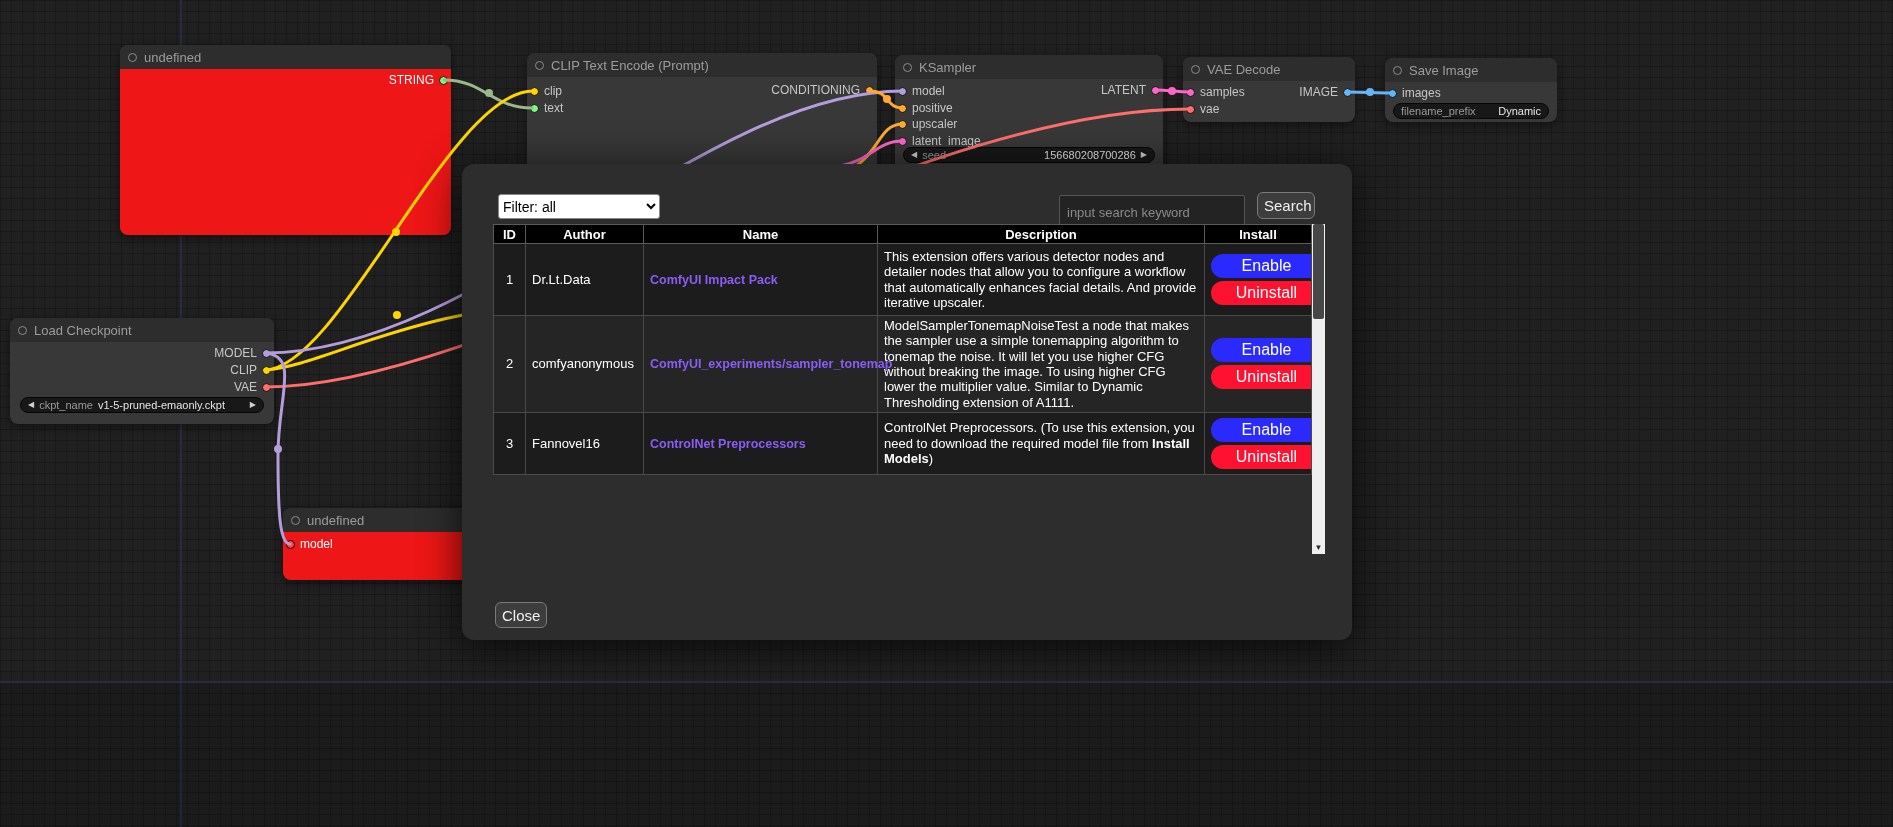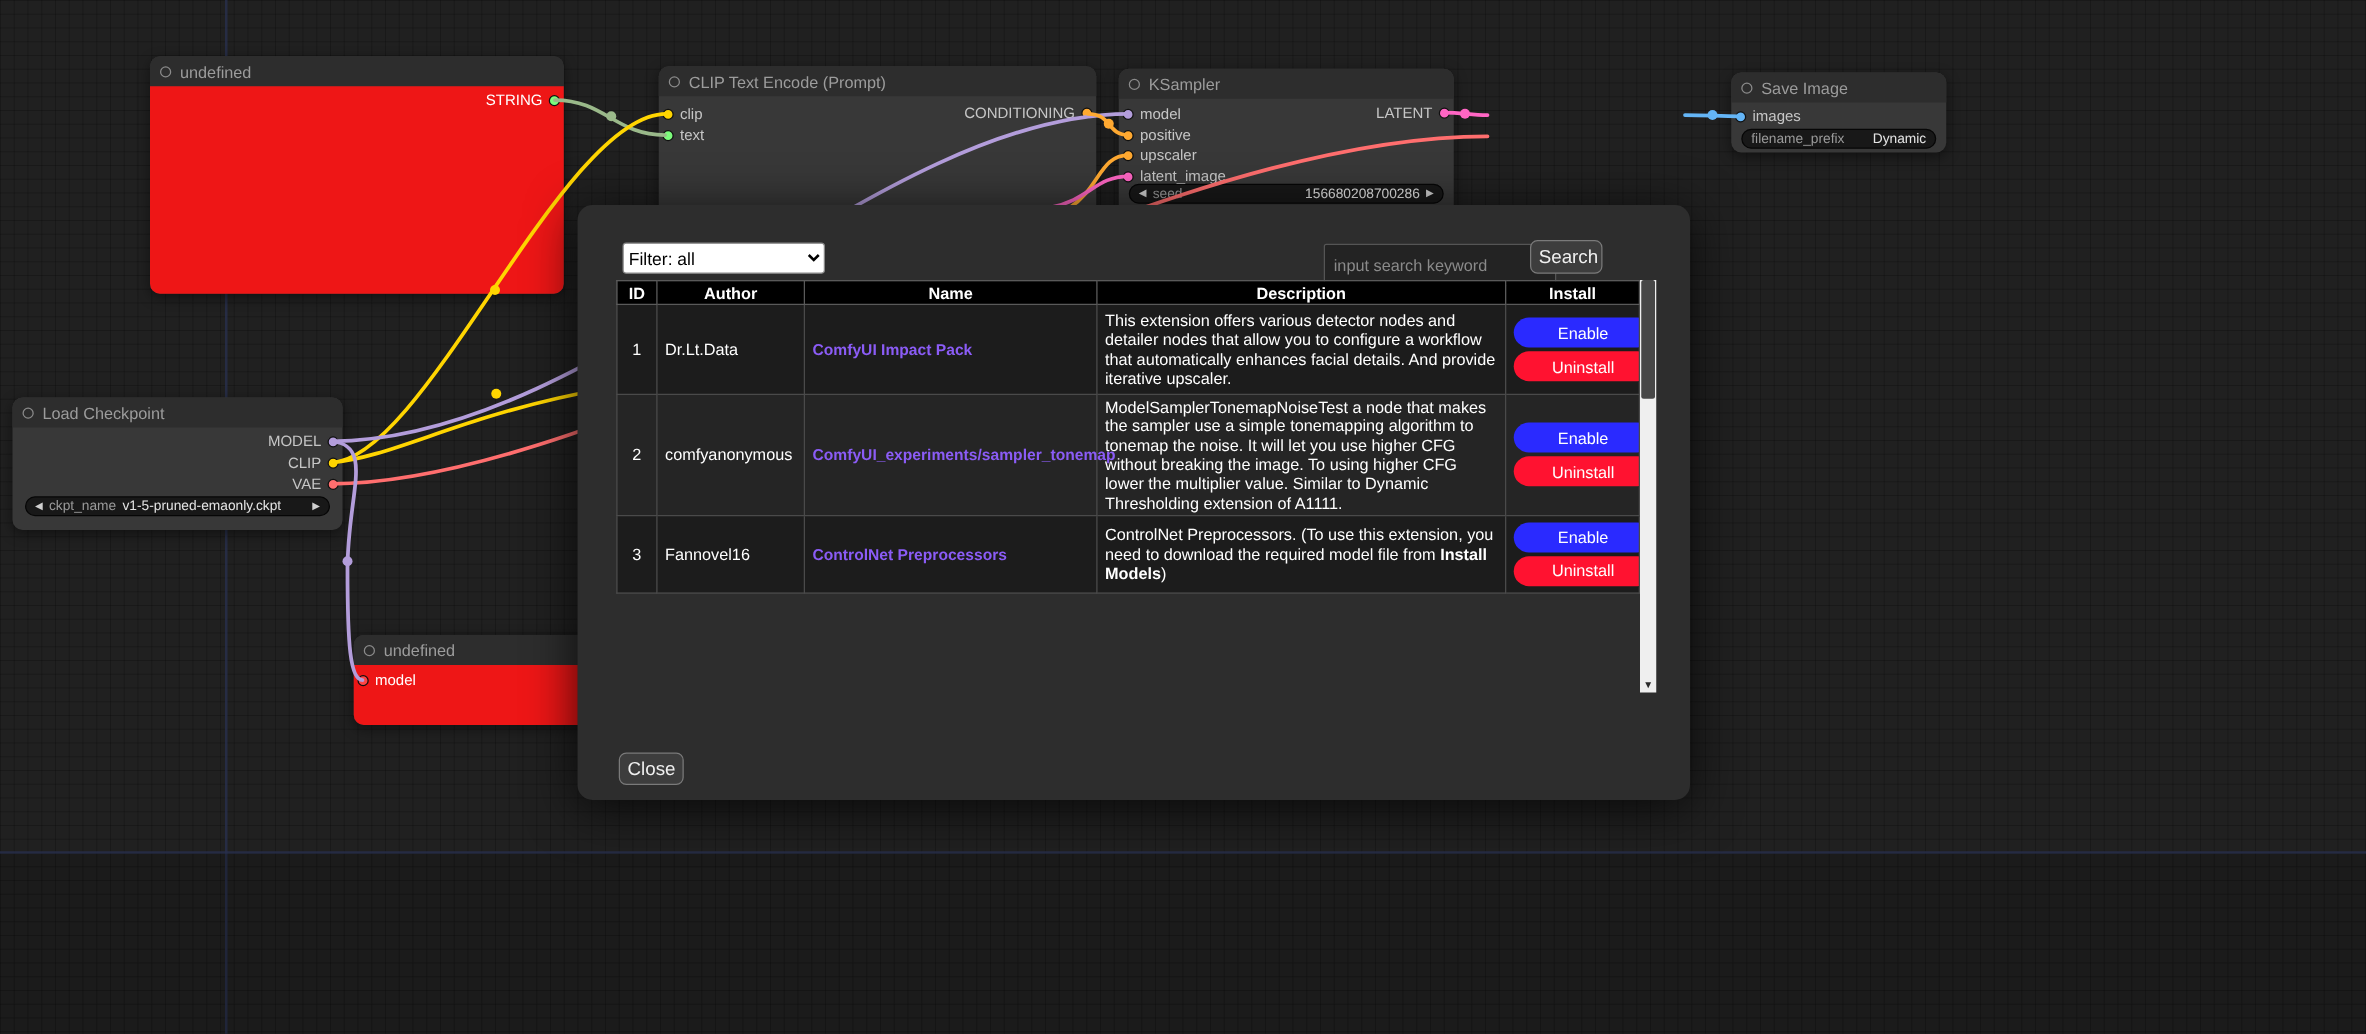--- a/index.html
+++ b/index.html
@@ -50,39 +50,39 @@
     background:#2d2d2d;border-radius:12px;box-shadow:0 6px 40px rgba(0,0,0,.75);z-index:10;}
   .filter-select{position:absolute;left:36px;top:30px;width:162px;height:25px;
     background:#fff;color:#000;font-size:14px;border:1px solid #888;border-radius:3px;
     font-family:"Liberation Sans",sans-serif;}
   .search-input{position:absolute;left:597px;top:31px;width:186px;height:22px;
     background:#232323;border:1px solid #555;color:#ddd;font-size:13px;padding:16px 7px;
     box-sizing:border-box;border-radius:2px;font-family:"Liberation Sans",sans-serif;}
   .search-input::placeholder{color:#8a8a8a;}
   .ui-btn{position:absolute;background:#3d3d3d;border:1px solid #7a7a7a;border-radius:6px;
     color:#f0f0f0;font-size:15px;font-family:"Liberation Sans",sans-serif;cursor:pointer;}
-  .search-btn{left:762px;top:28px;width:58px;height:27px;}
+  .search-btn{left:795px;top:28px;width:58px;height:27px;}
   .close-btn{left:33px;top:438px;width:52px;height:26px;}
 
   .ext-table-wrap{position:absolute;left:31px;top:60px;width:818px;}
   table.ext{border-collapse:collapse;width:818px;table-layout:fixed;}
   table.ext th{background:#000;color:#fff;font-size:13px;font-weight:bold;
     border:1px solid #5a5a5a;height:18px;padding:0 4px;}
   table.ext td{border:1px solid #4a4a4a;color:#fff;font-size:13px;
     vertical-align:middle;padding:2px 6px;}
   table.ext tbody tr:nth-child(odd){background:#1c1c1c;}
   table.ext tbody tr:nth-child(even){background:#252525;}
   .col-id{width:32px;} .col-author{width:118px;} .col-name{width:234px;}
   .col-desc{width:327px;} .col-install{width:107px;}
   td.cell-id{text-align:center;}
   td.cell-name a{color:#8b5cf6;font-weight:bold;font-size:12.5px;text-decoration:none;white-space:nowrap;}
   td.cell-desc{font-size:12.5px;line-height:1.18;padding:2px 4px;}
   td.cell-install{text-align:center;}
   .btn-enable,.btn-uninstall{display:block;margin:3px auto;width:111px;height:24px;
-    border:none;border-radius:14px;color:#fff;font-size:13px;cursor:pointer;
+    border:none;border-radius:14px;color:#fff;font-size:16px;cursor:pointer;
     font-family:"Liberation Sans",sans-serif;}
   .btn-enable{background:#2a2aff;}
   .btn-uninstall{background:#ff1230;}
 
   .scrollbar{position:absolute;left:850px;top:60px;width:13px;height:330px;background:#efefef;}
   .sb-thumb{position:absolute;left:1px;top:0;width:11px;height:95px;background:#474747;border-radius:2px;}
   .sb-down{position:absolute;left:0;bottom:0;width:13px;height:12px;color:#2a2a2a;
     font-size:8px;text-align:center;line-height:12px;}
 </style>
 </head>
@@ -151,20 +151,38 @@
     </div>
     <div class="widget" style="left:8px;right:8px;top:92px">
       <span class="arrow">◀</span>
       <span>seed</span>
       <span class="spacer"></span>
       <span class="val">156680208700286</span>
       <span class="arrow">▶</span>
     </div>
   </div>
 
+  <div class="node" style="left:1183px;top:57px;width:172px;height:65px">
+    <div class="node-title">
+      <span class="collapse-dot"></span>
+      <span class="node-title-text">VAE Decode</span>
+    </div>
+    <div class="slot in" style="top:27px">
+      <span class="dot dc-latent"></span>
+      <span>samples</span>
+    </div>
+    <div class="slot in" style="top:44px">
+      <span class="dot dc-vae"></span>
+      <span>vae</span>
+    </div>
+    <div class="slot out" style="top:27px">
+      <span>IMAGE</span>
+      <span class="dot dc-image"></span>
+    </div>
+  </div>
 
   <div class="node" style="left:1385px;top:58px;width:172px;height:64px">
     <div class="node-title">
       <span class="collapse-dot"></span>
       <span class="node-title-text">Save Image</span>
     </div>
     <div class="slot in" style="top:27px">
       <span class="dot dc-image"></span>
       <span>images</span>
     </div>

